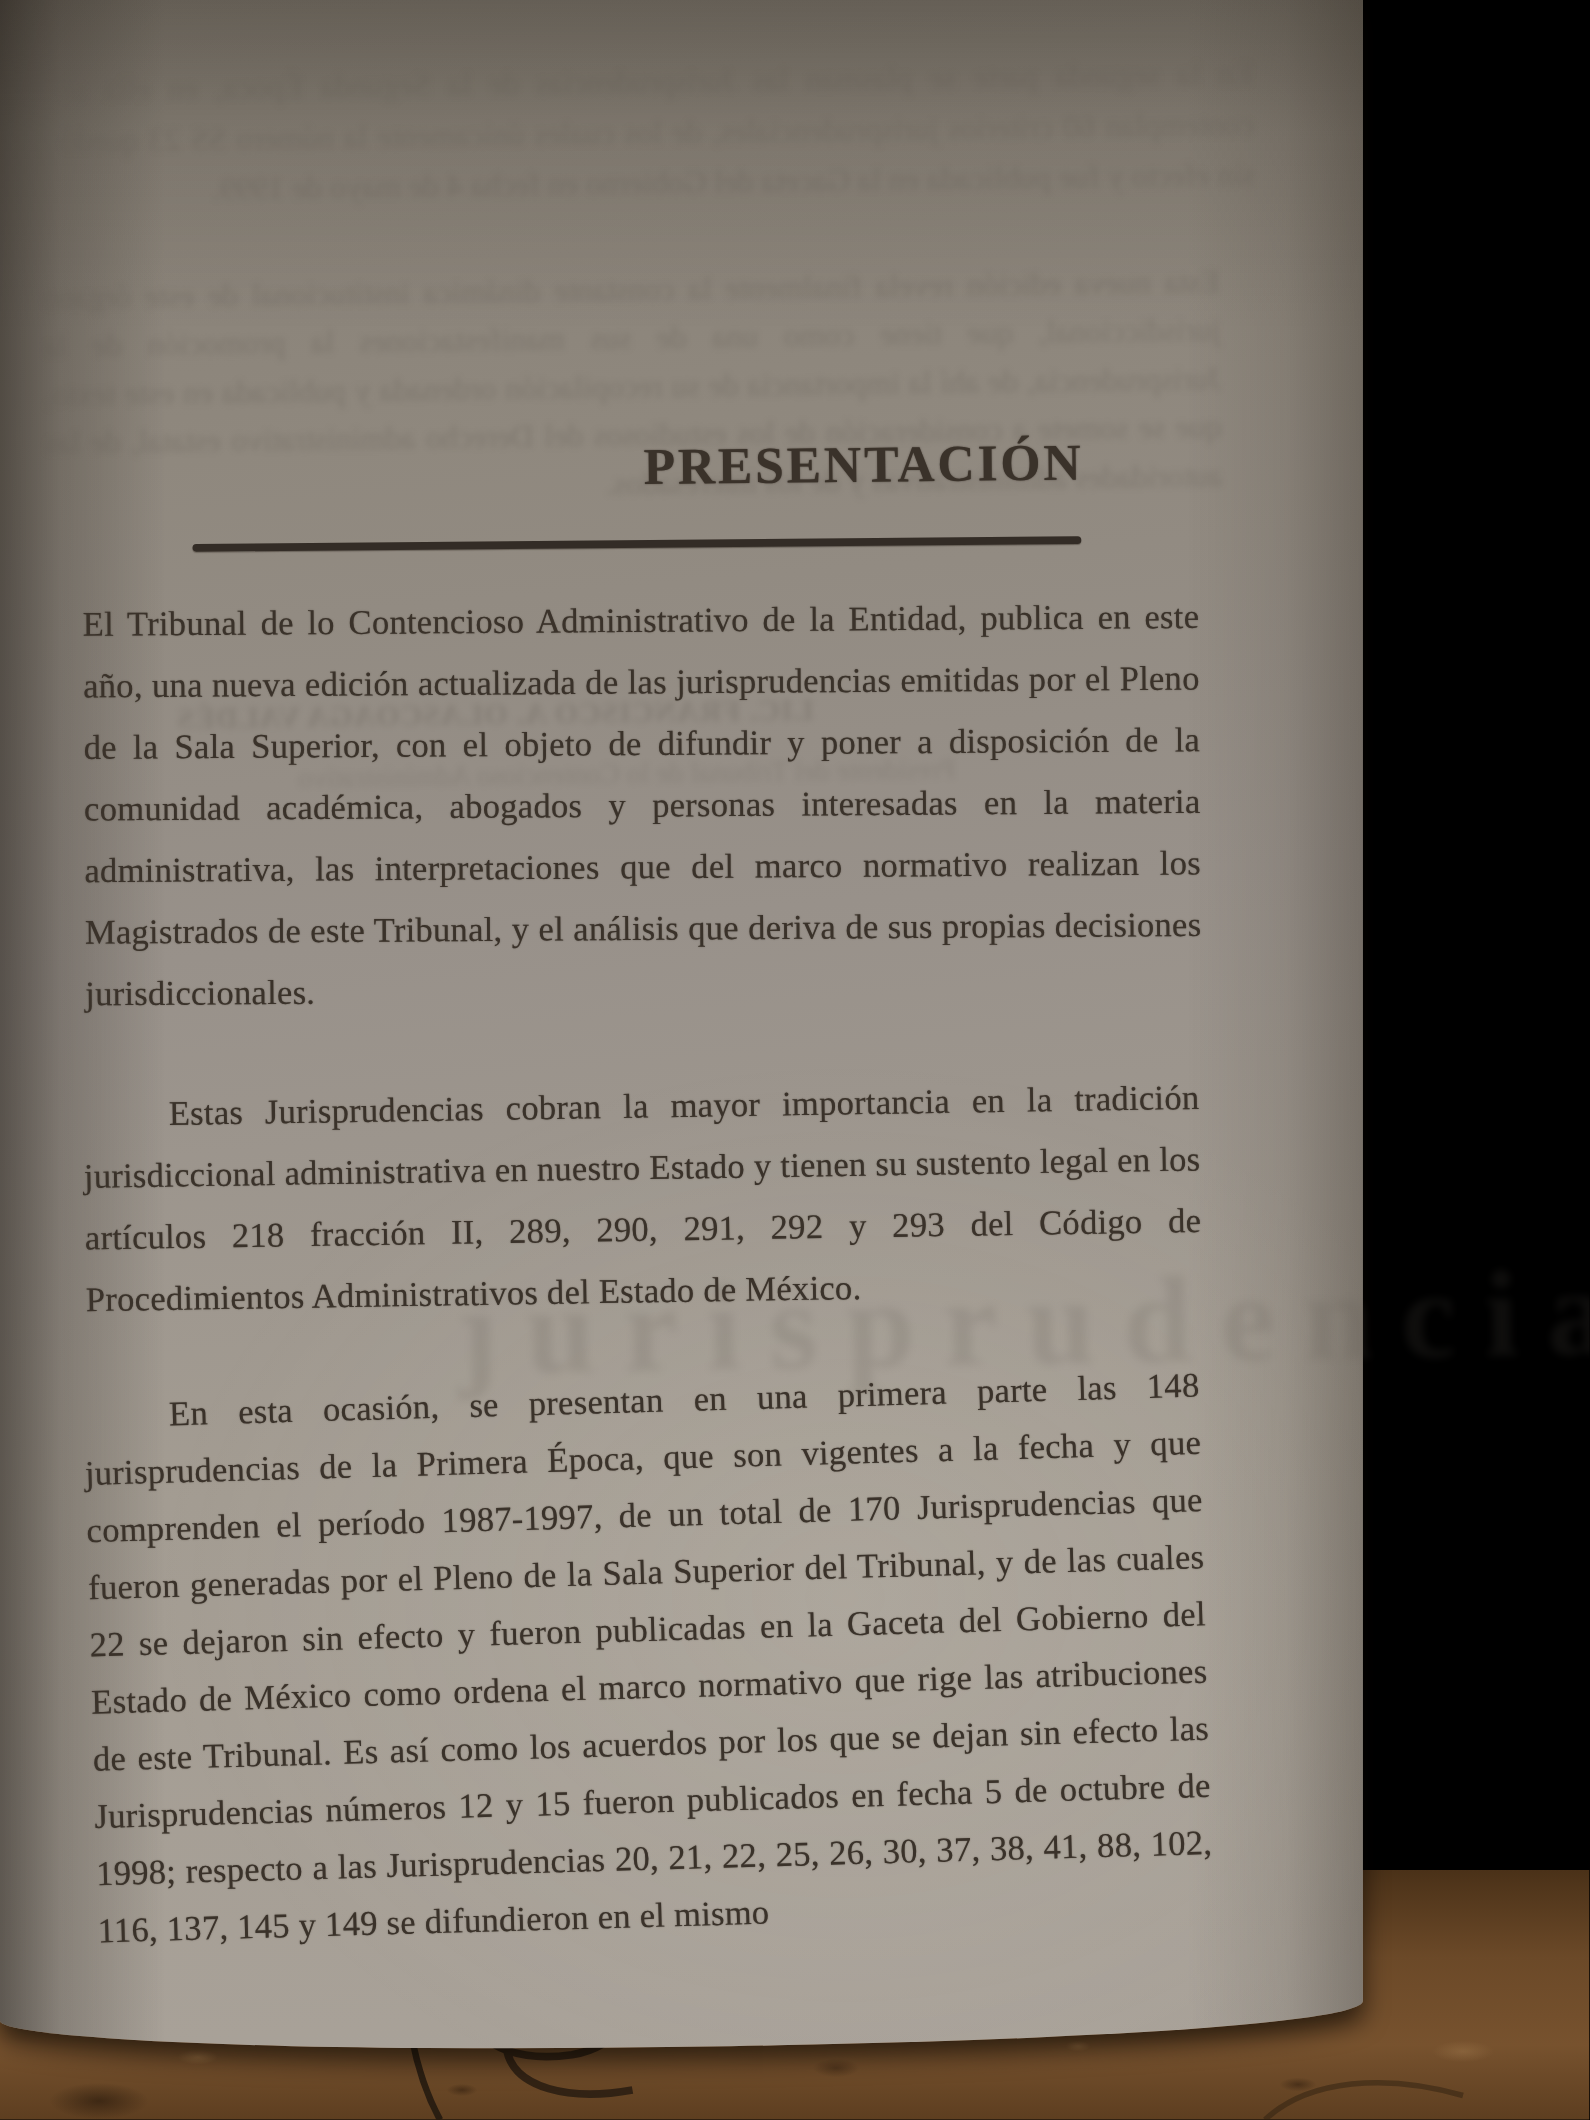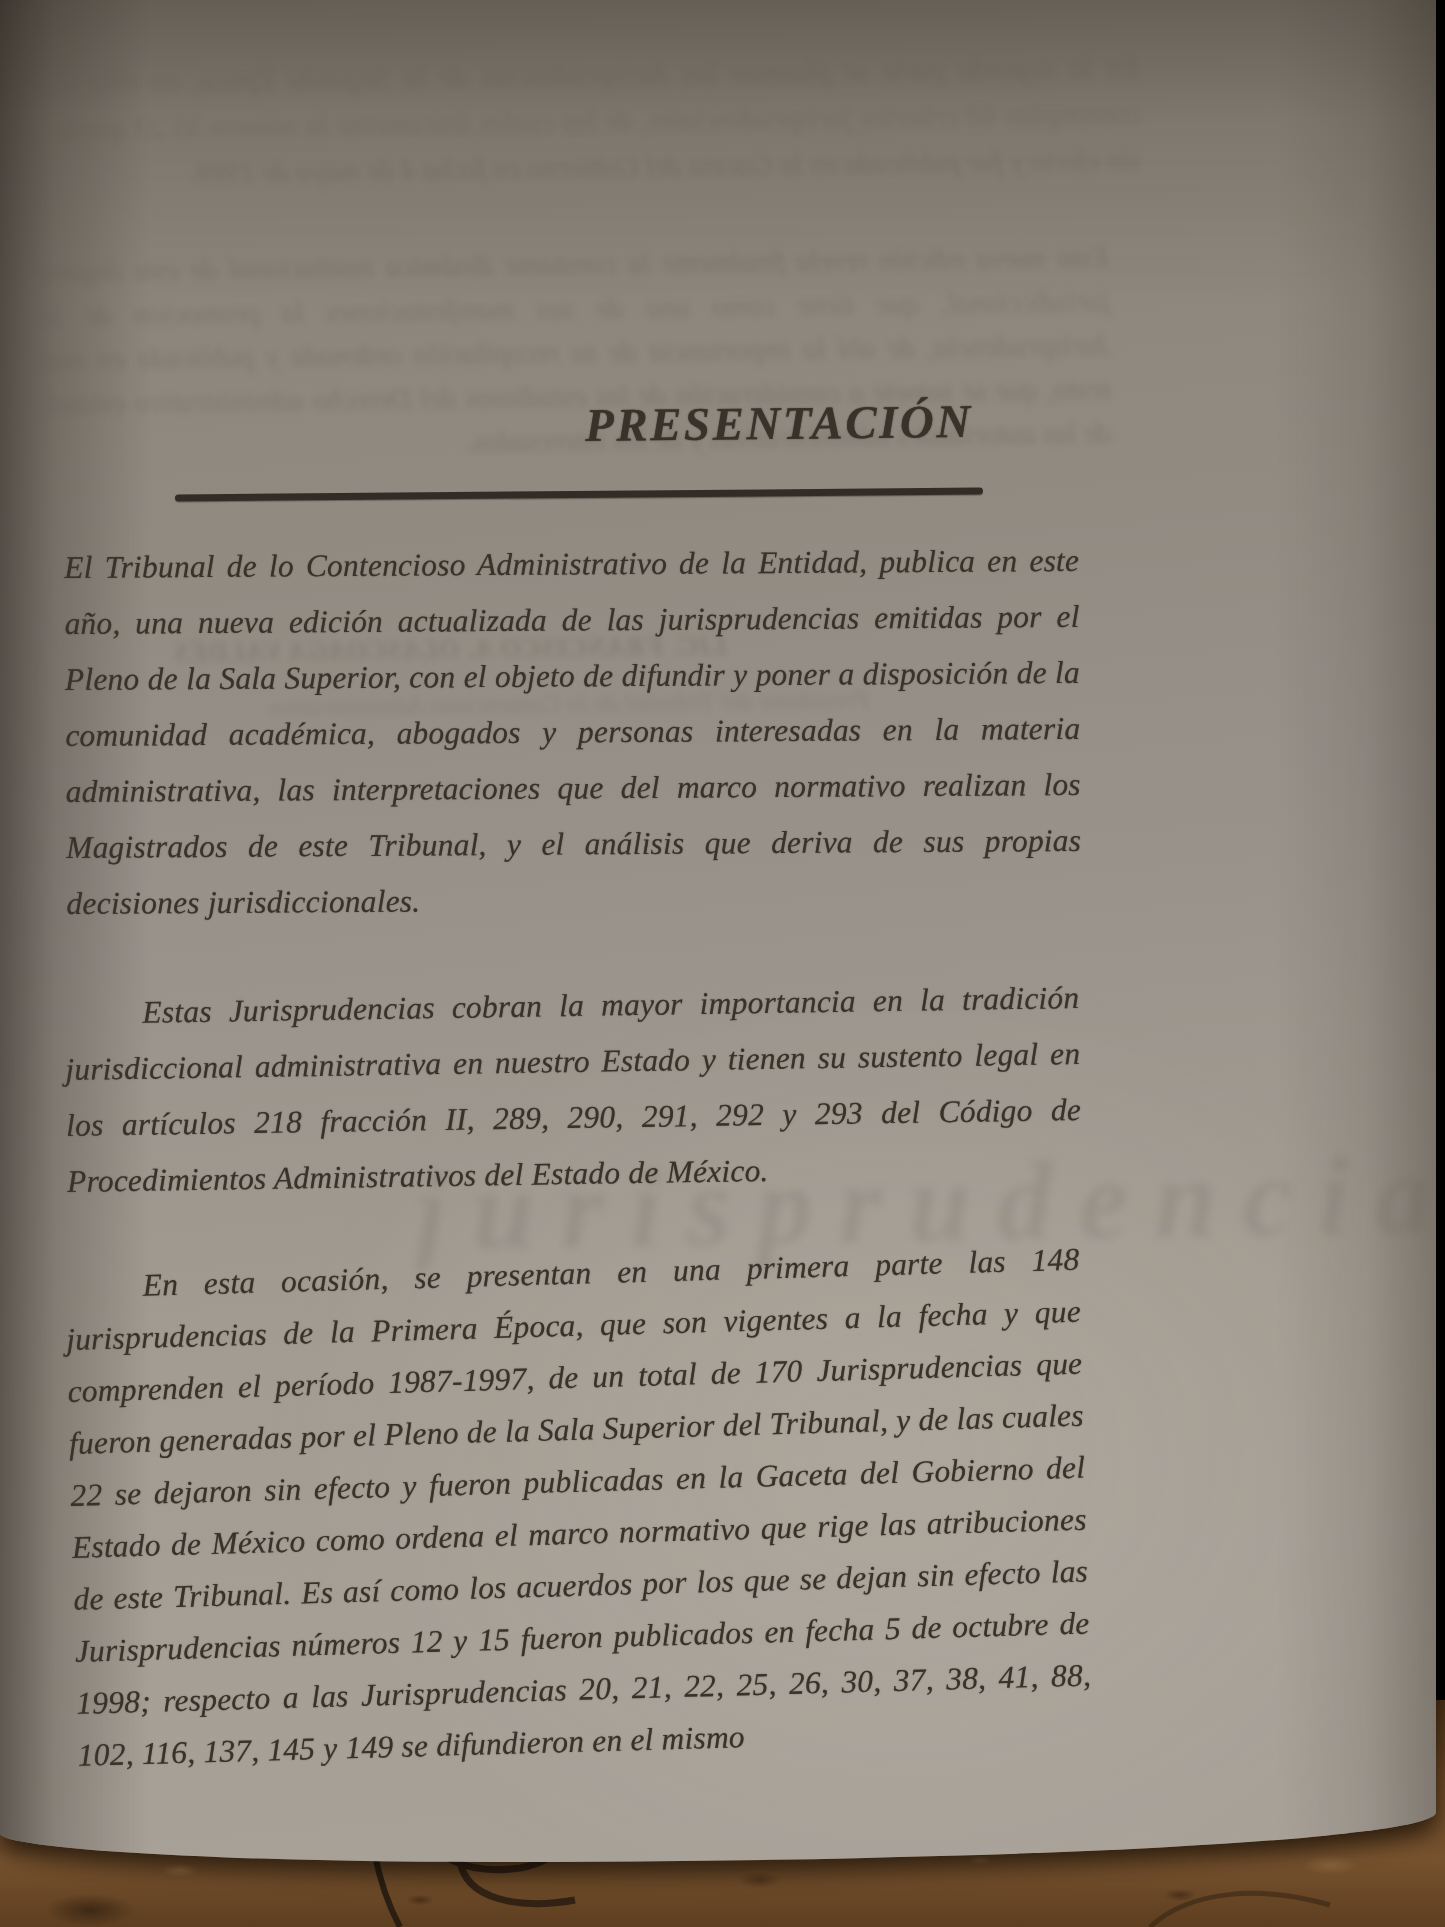--- a/index.html
+++ b/index.html
@@ -28,26 +28,25 @@
       radial-gradient(30px 12px at 760px 180px, rgba(40,24,10,.4), transparent 70%),
       radial-gradient(16px 7px at 980px 160px, rgba(200,155,100,.3), transparent 70%),
       radial-gradient(24px 9px at 1180px 195px, rgba(35,20,8,.45), transparent 70%),
       radial-gradient(40px 14px at 1330px 165px, rgba(190,150,100,.25), transparent 70%),
       radial-gradient(60px 22px at 90px 210px, rgba(25,14,5,.5), transparent 75%),
       linear-gradient(180deg,#4a3118 0%, #6b4928 35%, #77522e 70%, #5d3e20 100%);
   }
   .cable{position:absolute;left:0;top:1700px;width:1445px;height:227px;}
   
   .page{
-    position:absolute;left:0;top:0;width:1436px;height:1862px;
+    position:absolute;left:0;top:0;width:1239px;height:1862px;
     background:linear-gradient(175deg,#847d73 0%, #8f887e 22%, var(--page-mid,#98918a) 45%, #a39c92 70%, var(--page-light,#a9a299) 100%);
     border-bottom-left-radius:520px 30px;
     border-bottom-right-radius:980px 52px;
     box-shadow:0 12px 22px rgba(8,5,2,.65);
-    font-style:italic;
   }
   
   .page::before{
     content:"";position:absolute;inset:0;pointer-events:none;
     border-bottom-left-radius:inherit;border-bottom-right-radius:inherit;
     background:
       linear-gradient(90deg, rgba(22,17,12,.50) 0px, rgba(22,17,12,.22) 55px, rgba(22,17,12,0) 150px),
       linear-gradient(270deg, rgba(35,28,20,.30) 0px, rgba(35,28,20,.10) 70px, rgba(35,28,20,0) 160px),
       linear-gradient(180deg, rgba(28,23,16,.30) 0px, rgba(28,23,16,.10) 120px, rgba(28,23,16,0) 300px),
       radial-gradient(900px 700px at 62% 78%, rgba(255,250,238,.10), rgba(255,250,238,0) 70%);
@@ -60,21 +59,21 @@
     transform:rotate(-0.6deg);
     text-shadow:0 0 1.5px rgba(48,40,32,.75);
     white-space:nowrap;
   }
   .rule{
     position:absolute;left:175px;top:491px;width:808px;height:7px;
     background:var(--rule,#332c26);border-radius:4px;
     transform:rotate(-0.5deg);
     box-shadow:0 1px 1px rgba(40,32,25,.4);
   }
-  .bodytext{position:absolute;left:64px;top:540px;width:1015px;}
+  .bodytext{position:absolute;left:75px;top:540px;width:1015px;}
   .bodytext p{
     margin:0;color:var(--ink,#3a322a);
     font-size:31.5px;line-height:56px;letter-spacing:.2px;
     text-align:justify;
     text-shadow:0 0 1.2px rgba(52,44,36,.65);
   }
   .para1{transform:rotate(-0.4deg);transform-origin:0 0;}
   .para2{margin-top:54px !important;text-indent:78px;transform:rotate(-0.9deg);transform-origin:0 0;}
   .para3{margin-top:52px !important;text-indent:78px;line-height:52px !important;transform:rotate(-1.6deg);transform-origin:0 0;}
   

